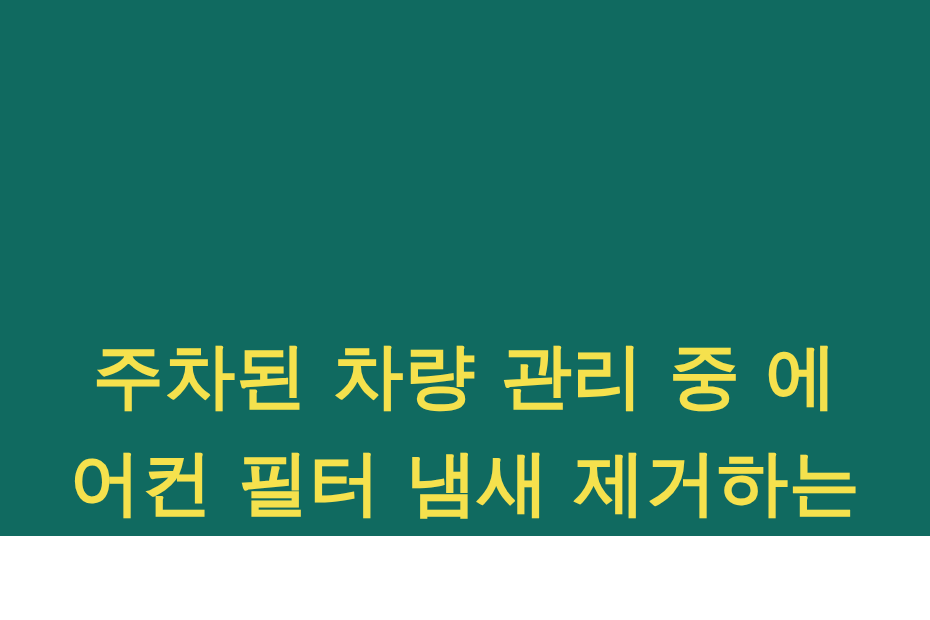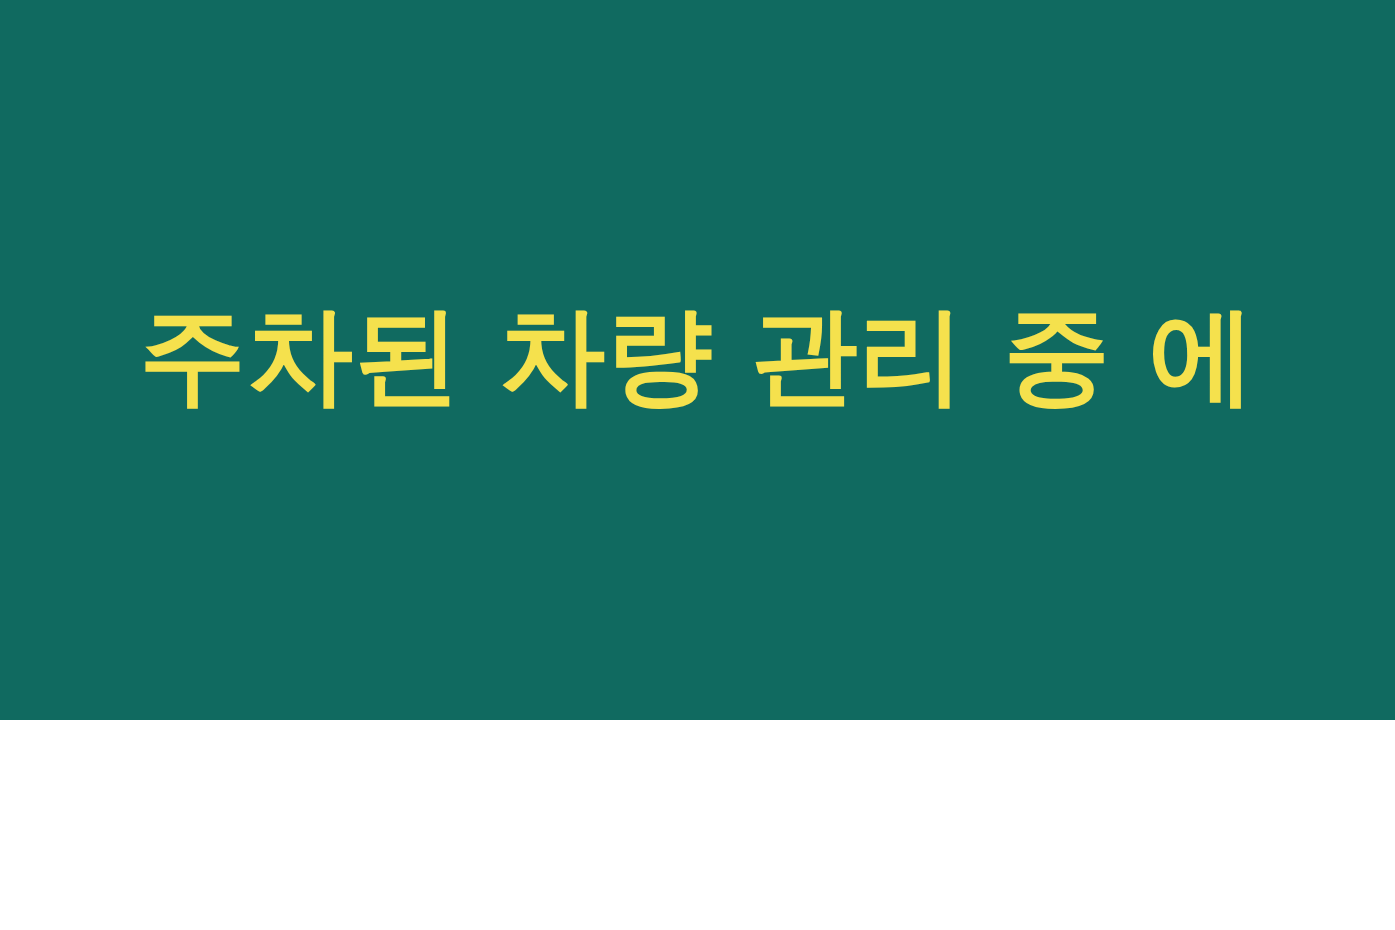--- a/index.html
+++ b/index.html
@@ -12,24 +12,24 @@
     width: 930px;
     height: 620px;
     overflow: hidden;
     font-family: "DejaVu Sans", "Liberation Sans", sans-serif;
   }
 
   .banner {
     position: relative;
     box-sizing: border-box;
     width: 930px;
-    height: 480px;
+    height: 536px;
     background-color: #106a60;
     display: flex;
-    align-items: center;
+    align-items: flex-end;
     justify-content: center;
   }
 
   .headline {
     width: 100%;
     padding: 0 46px;
     box-sizing: border-box;
     margin: 0;
     margin-top: -8px;
     text-align: center;
@@ -52,15 +52,16 @@
     letter-spacing: 1px;
   }
 </style>
 </head>
 <body>
 
 <div class="banner" style="background-color: rgb(16, 106, 96);">
 
   <h1 class="headline" style="color: rgb(245, 225, 77);">
     <span class="headline-line line-1">주차된 차량 관리 중 에</span>
+    <span class="headline-line line-2">어컨 필터 냄새 제거하는</span>
   </h1>
 
 </div>
 
 </body></html>

